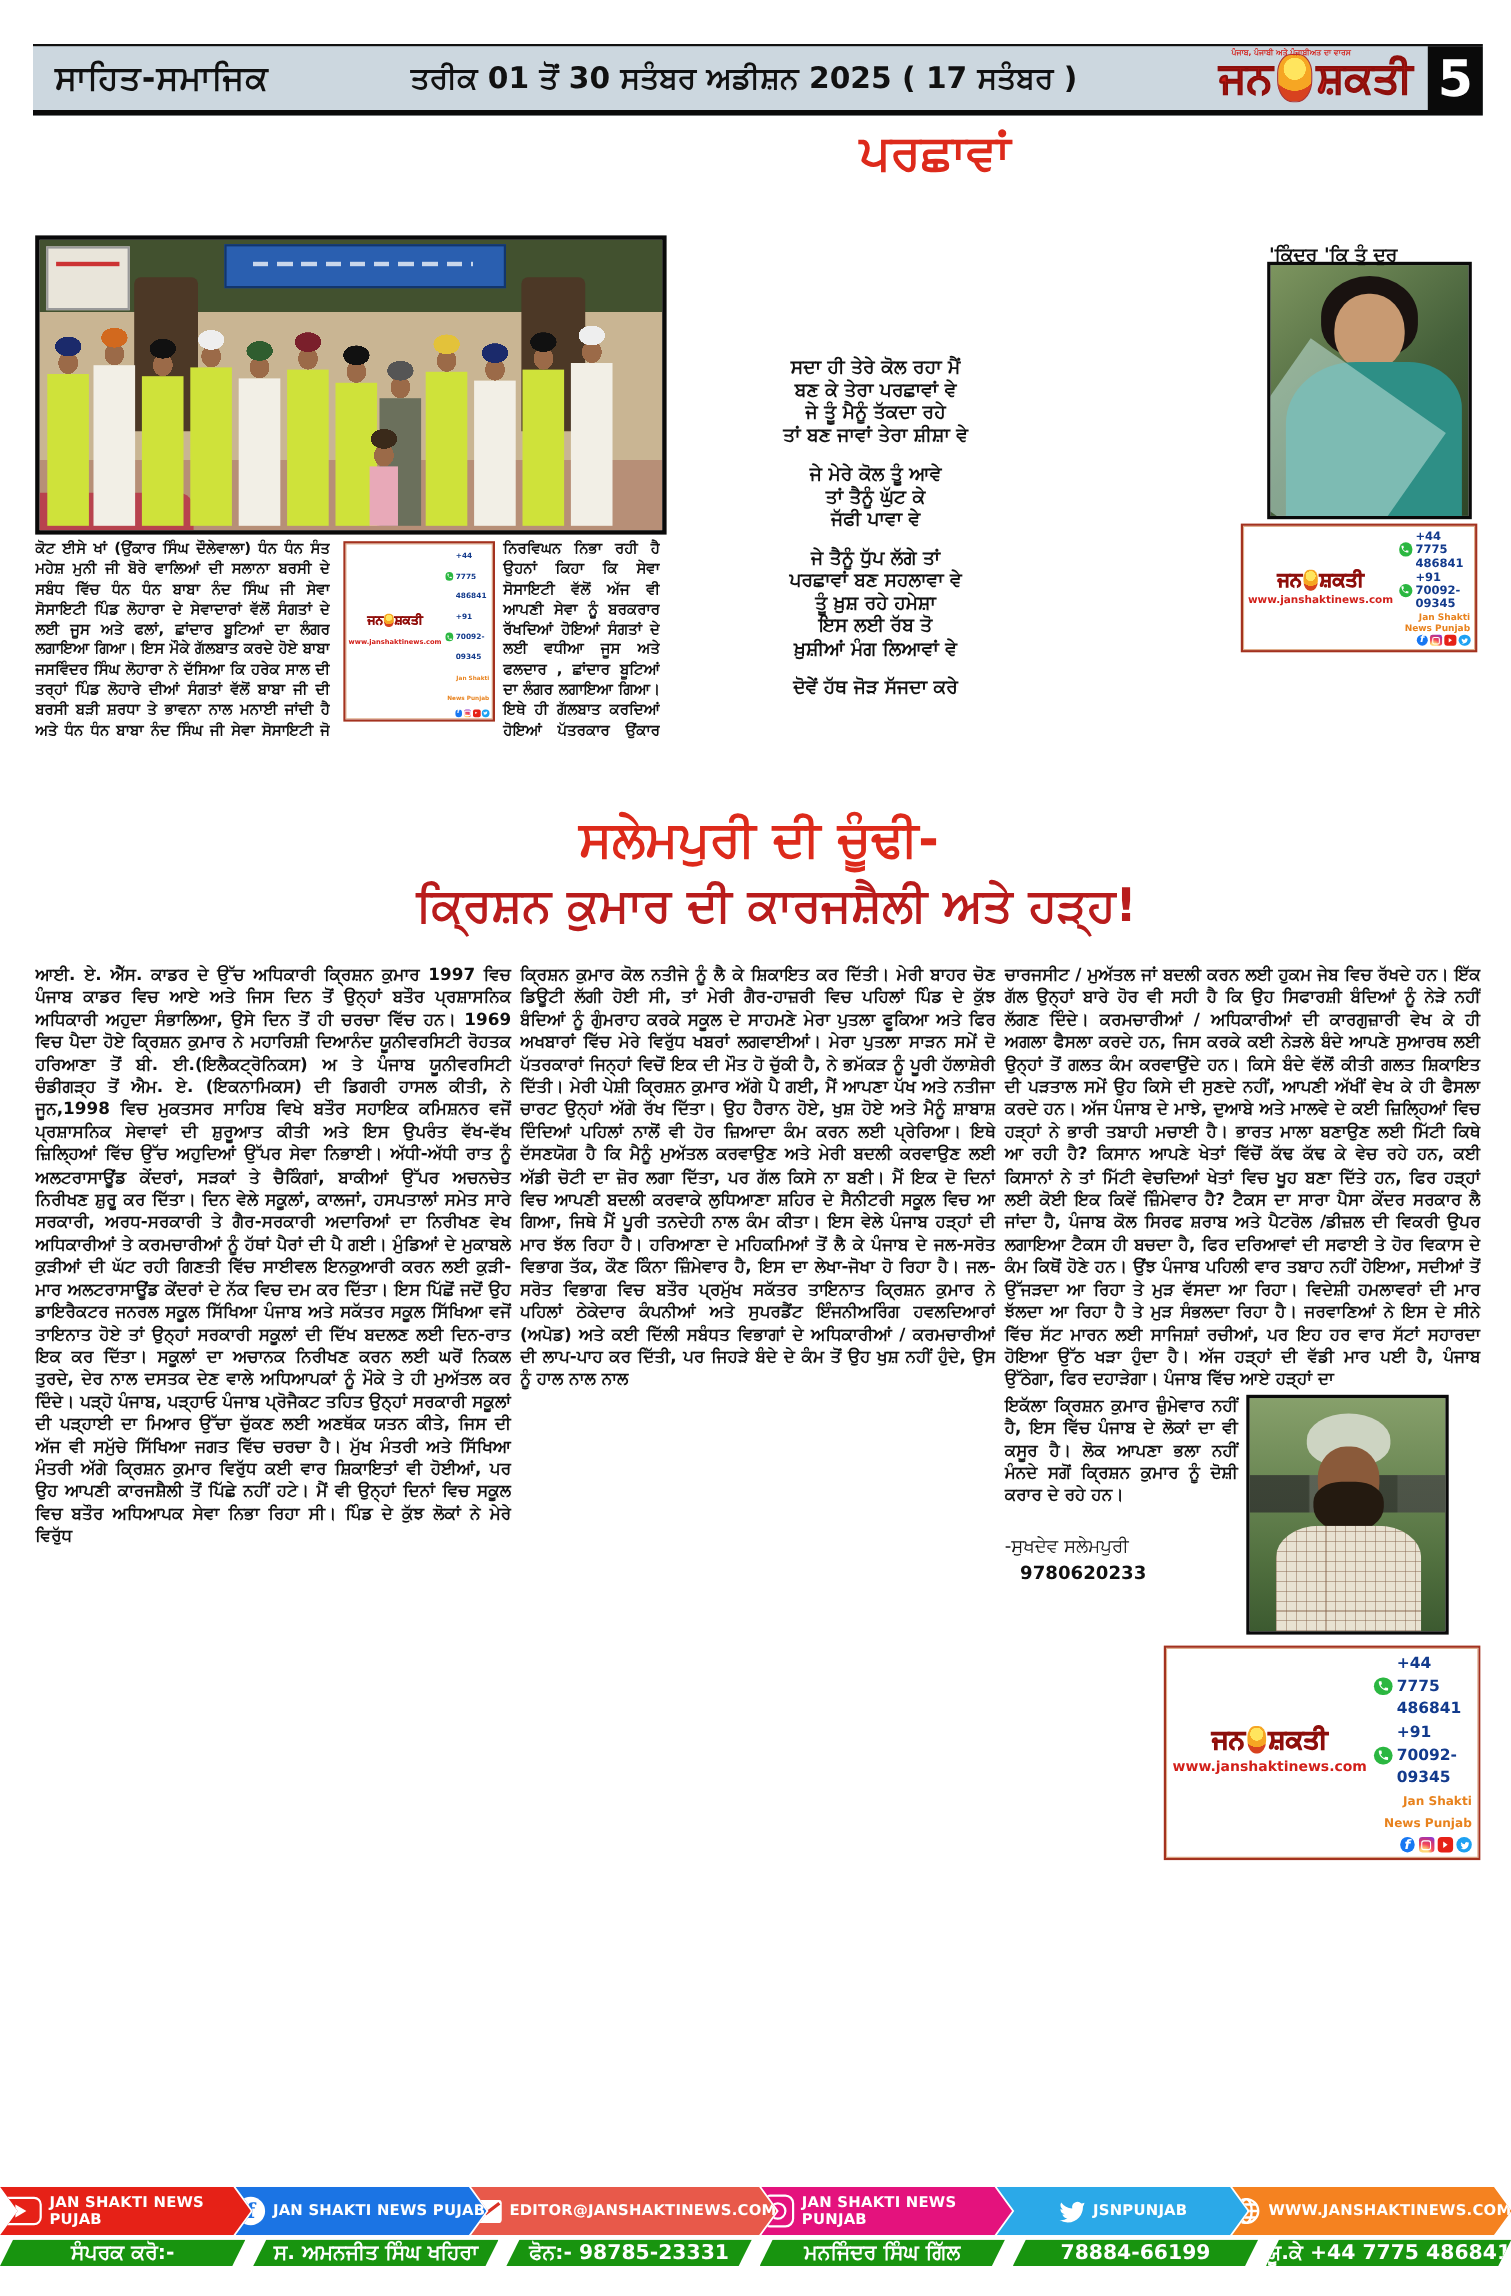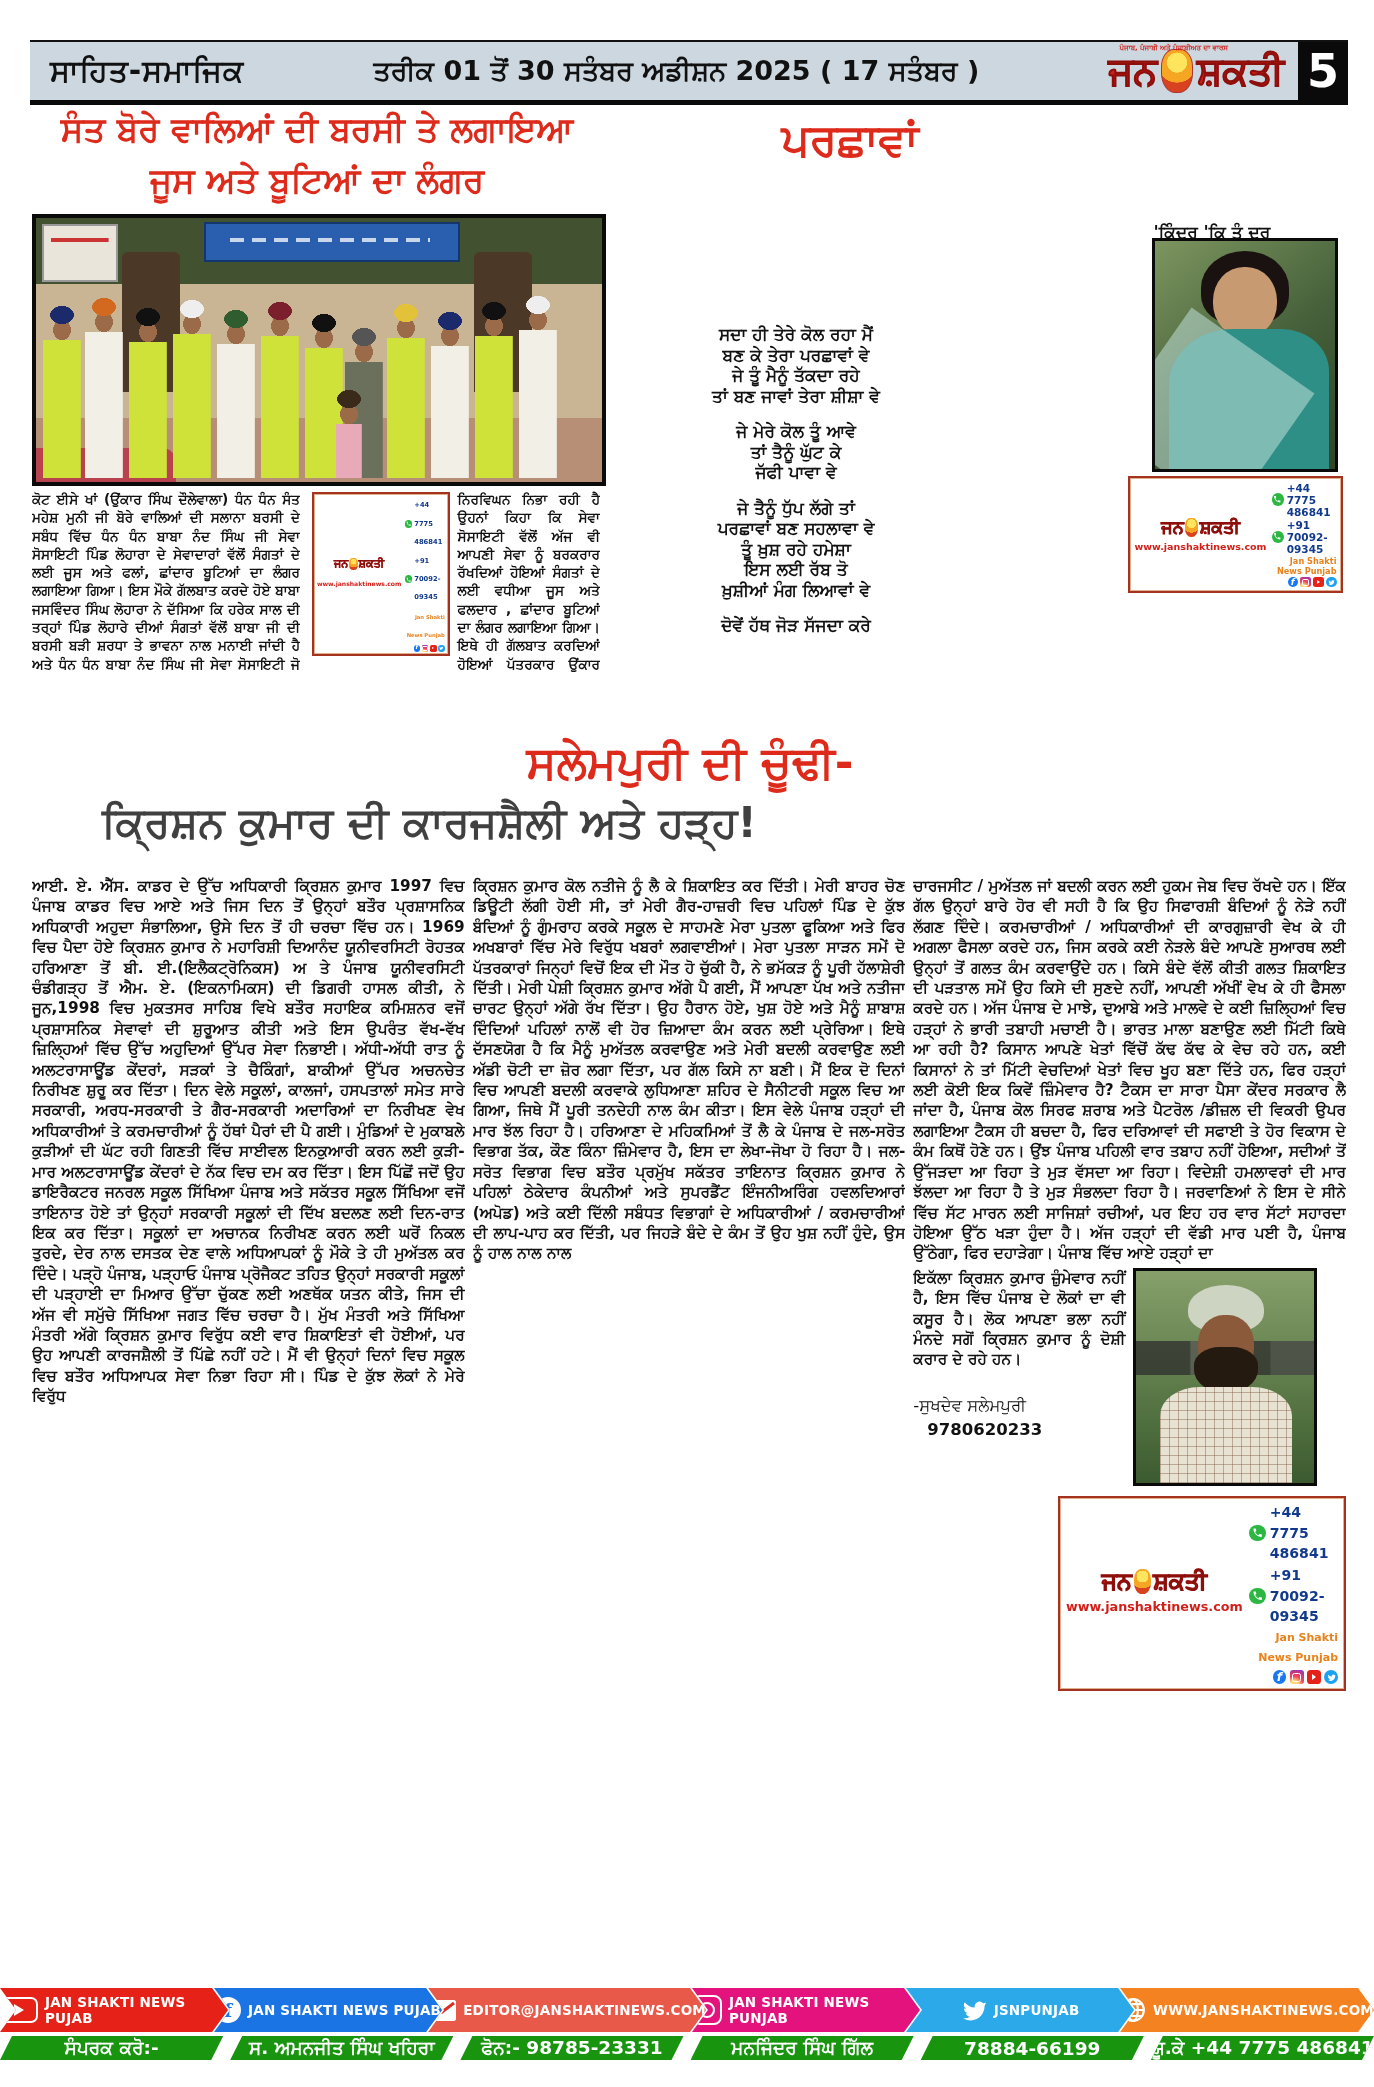--- a/index.html
+++ b/index.html
@@ -84,22 +84,22 @@
 
   
   .a1-cols{position:absolute;left:32px;top:490px;width:568px;height:182px;display:flex;gap:12px;overflow:hidden;}
   .a1-c{font-size:13.6px;line-height:18.3px;text-align:justify;font-weight:bold;overflow:hidden;}
   .a1-c1{width:268px;flex:0 0 auto;}
   .a1-c2{flex:1;}
 
   
   .a2-h1{position:absolute;left:150px;top:736px;width:1080px;margin:0;text-align:center;
          color:#dd2a1b;font-size:45px;font-weight:bold;}
-  .a2-h2{position:absolute;left:102px;top:798px;width:1160px;margin:0;text-align:left;
-         color:#404040;font-size:42px;font-weight:bold;}
+  .a2-h2{position:absolute;left:126px;top:798px;width:1160px;margin:0;text-align:center;
+         color:#b91c1c;font-size:42px;font-weight:bold;}
   .a2-cols{position:absolute;left:32px;top:876px;width:1314px;height:1082px;display:flex;gap:8px;}
   .a2-col{flex:1;font-size:15.3px;line-height:20.4px;text-align:justify;font-weight:bold;overflow:hidden;}
   .a2-col p{margin:0;}
   .c3row{display:flex;gap:8px;margin-top:4px;}
   .c3left{width:212px;flex:0 0 auto;}
   .byline{margin-top:26px;font-size:16.5px;font-weight:normal;}
   .byphone{font-size:16.5px;font-weight:bold;margin-top:4px;margin-left:14px;}
   .photo3{width:178px;height:212px;border:3px solid #0a0a0a;flex:0 0 auto;position:relative;overflow:hidden;
           background:linear-gradient(#87a06b,#51703f 70%,#3c5a30);}
   .m-bikes{position:absolute;left:0;top:70px;width:100%;height:34px;background:
@@ -146,22 +146,20 @@
     <div class="m-date">ਤਰੀਕ 01 ਤੋਂ 30 ਸਤੰਬਰ ਅਡੀਸ਼ਨ 2025 ( 17 ਸਤੰਬਰ )</div>
     <div class="m-logoblock">
       <div class="m-tag">ਪੰਜਾਬ, ਪੰਜਾਬੀ ਅਤੇ ਪੰਜਾਬੀਅਤ ਦਾ ਵਾਰਸ</div>
       <span class="m-l">ਜਨ</span>
       <span class="m-emblem"></span>
       <span class="m-l">ਸ਼ਕਤੀ</span>
     </div>
     <div class="m-page">5</div>
   </header>
 
-  <h1 class="a1-head"><span>ਸੰਤ ਬੋਰੇ ਵਾਲਿਆਂ ਦੀ ਬਰਸੀ ਤੇ ਲਗਾਇਆ</span><br>
-      <span>ਜੂਸ ਅਤੇ ਬੂਟਿਆਂ ਦਾ ਲੰਗਰ</span></h1>
 
   <div class="photo1">
     <div class="ph-door" style="left:86px"></div>
     <div class="ph-door" style="left:438px"></div>
     <div class="ph-banner"></div>
     <div class="ph-board"></div>
     <div class="ph-cloth"></div>
     <i class="pp" style="left:4px;height:172px;--t:#1b2a6b;--c:#cfe23a"></i>
     <i class="pp" style="left:46px;height:180px;--t:#d2691e;--c:#f2efe6"></i>
     <i class="pp" style="left:90px;height:170px;--t:#111;--c:#cfe23a"></i>

